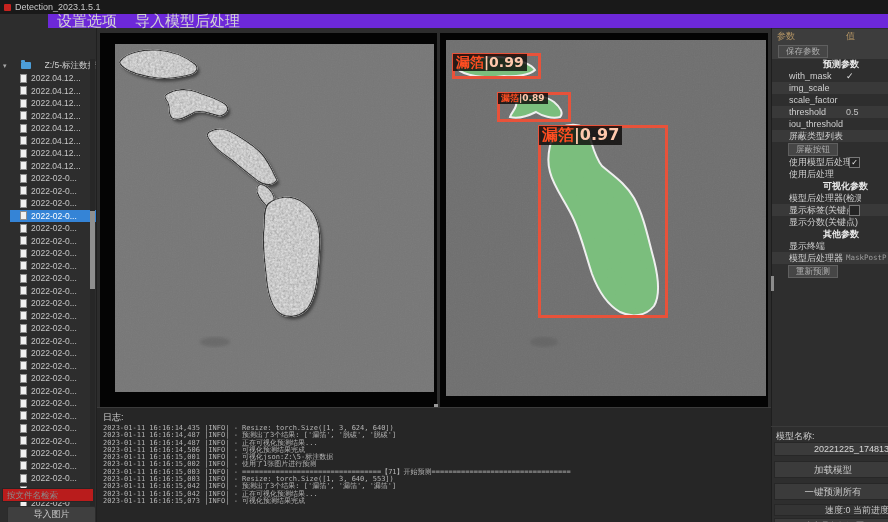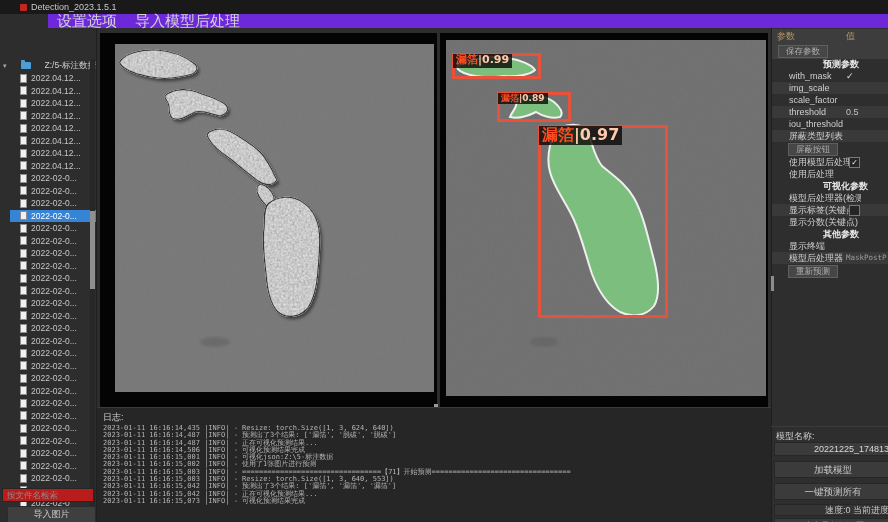--- a/index.html
+++ b/index.html
@@ -1,20 +1,20 @@
 <!DOCTYPE html>
 <html style="--mask: #7cc87e; --sel: #3584d6;"><head>
 <meta charset="utf-8">
 <style>
   html,body{margin:0;padding:0;width:888px;height:522px;overflow:hidden;background:#2d2d2d;
     font-family:"Liberation Sans",sans-serif;-webkit-font-smoothing:antialiased;}
   .abs{position:absolute;}
   
   #titlebar{left:0;top:0;width:888px;height:14px;background:#191919;color:#c9c9c9;font-size:9px;
-    display:flex;align-items:center;gap:4px;padding-left:20px;box-sizing:border-box;}
+    display:flex;align-items:center;gap:4px;padding-left:4px;box-sizing:border-box;}
   #app-icon{width:7px;height:7px;background:#c6231f;border-radius:1px;flex:none;}
   #menubar{left:0;top:14px;width:888px;height:14px;background:#6d28d9;display:flex;align-items:center;
     font-size:15px;color:#d2d2d2;margin-left:48px;}
   .menu-item{padding:0 9px;height:14px;line-height:14px;}
   
   #sidebar{left:0;top:28px;width:97px;height:494px;background:#2d2d2d;border-right:1px solid #202020;box-sizing:border-box;}
   #tree{left:0;top:31px;width:96px;height:452px;overflow:hidden;}
   .troot{display:flex;align-items:center;height:13px;font-size:8.5px;color:#d0d0d0;padding-left:3px;gap:14px;}
   .arrow{color:#a9a9a9;font-size:7px;line-height:7px;}
   .folder{width:10px;height:7px;background:#4c9ed9;border-radius:1px;position:relative;flex:none;}
@@ -295,21 +295,21 @@
   <rect width="320" height="356" filter="url(#grain)" opacity="0.07"></rect>
   <ellipse cx="98" cy="302" rx="14" ry="5" fill="#555555" opacity="0.35" filter="url(#soft)"></ellipse>
   <g>
     <path class="mask" d="M12,26 C25,19 45,15 62,18 C75,20 86,25 89,30 C84,35 70,37 58,36 C44,38 28,37 18,33 C13,31 10,28 12,26 Z"></path>
     <path class="mask" d="M78,57 C88,54 100,56 108,62 C114,67 118,73 114,77 C106,79 96,76 90,72 C82,76 72,79 64,77 C66,71 72,67 70,62 C72,58 75,58 78,57 Z"></path>
     <path class="mask" d="M114,88 C124,83 136,84 141,90 C146,102 148,116 156,126 C168,136 180,144 188,158 C198,176 202,198 208,220 C213,240 214,256 208,266 C200,276 186,278 174,272 C160,264 152,250 146,234 C140,216 136,198 128,180 C120,162 108,148 104,132 C100,118 104,94 114,88 Z"></path>
   </g>
 </svg>
 <div id="det-overlay" class="abs">
     <div class="det-box" style="left: 6px; top: 13px; width: 89px; height: 26px; border-color: rgb(232, 82, 58);">
-      <div class="det-label" style="font-size: 11px;"><span style="color: rgb(255, 77, 33);">漏箔</span><span style="color: rgb(255, 201, 173);">|0.99</span></div>
+      <div class="det-label" style="font-size: 14px;"><span style="color: rgb(255, 77, 33);">漏箔</span><span style="color: rgb(255, 201, 173);">|0.99</span></div>
     </div>
     <div class="det-box" style="left: 51px; top: 52px; width: 74px; height: 30px; border-color: rgb(232, 82, 58);">
       <div class="det-label" style="font-size: 9px;"><span style="color: rgb(255, 77, 33);">漏箔</span><span style="color: rgb(255, 201, 173);">|0.89</span></div>
     </div>
     <div class="det-box" style="left: 92px; top: 85px; width: 130px; height: 193px; border-color: rgb(232, 82, 58);">
       <div class="det-label" style="font-size: 16px;"><span style="color: rgb(255, 77, 33);">漏箔</span><span style="color: rgb(255, 201, 173);">|0.97</span></div>
     </div>
   </div>
 <div id="splitter-nub" class="abs"></div>
 

